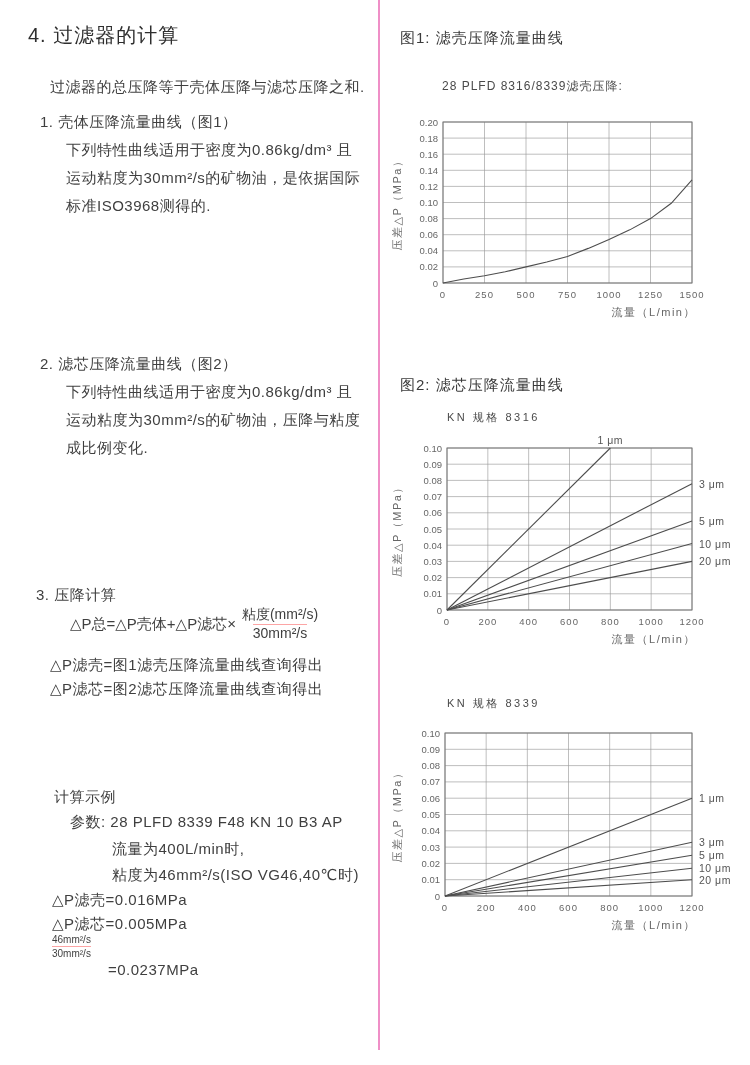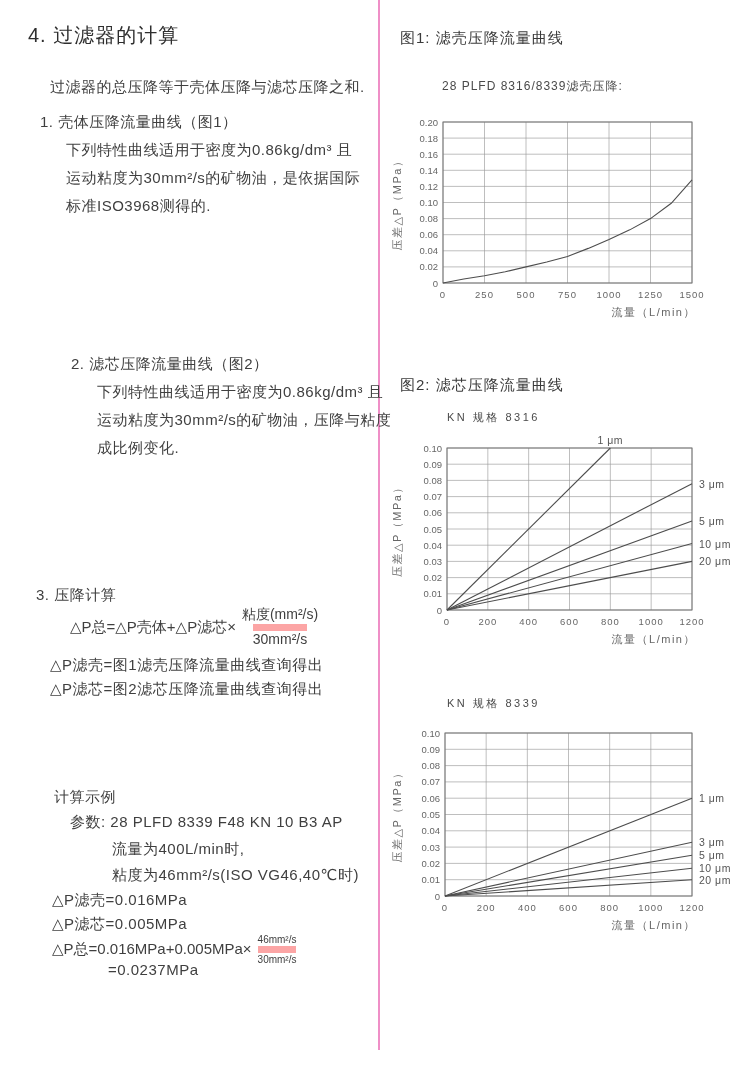--- a/index.html
+++ b/index.html
@@ -6,21 +6,21 @@
   #page{position:relative;width:750px;height:1065px;background:#ffffff;overflow:hidden;
         font-family:"Liberation Sans","DejaVu Sans",sans-serif;color:#3c3c3c;text-decoration:underline;}
   .abs{position:absolute;white-space:nowrap;}
   .doc-title{font-size:20px;color:#2e2e2e;letter-spacing:1px;}
   .body-text{font-size:15px;line-height:28px;color:#3f3f3f;letter-spacing:0.5px;}
   .sec-block .indent{padding-left:26px;}
   .small-line{font-size:15px;color:#3f3f3f;letter-spacing:0.5px;}
   .divider{position:absolute;width:2px;background:#ef8fc7;}
   .formula-row{display:flex;align-items:center;gap:6px;font-size:15px;color:#3f3f3f;}
   .frac{display:inline-flex;flex-direction:column;align-items:center;font-size:14px;line-height:1.25;}
-  .frac .den{border-top:7px solid #fca5a5;}
+  .frac .den{border-top:1px solid #fca5a5;}
   .frac.small{font-size:10px;line-height:1.3;text-align:right;}
   .fig-label{font-size:15px;color:#3a3a3a;letter-spacing:1px;}
   .chart-title{font-size:12px;color:#4a4a4a;letter-spacing:1px;}
   .kn-title{font-size:11px;color:#4a4a4a;letter-spacing:2.5px;}
   svg.chart{position:absolute;overflow:visible;}
   svg .grid{stroke:#9a9a9a;stroke-width:0.65;}
   svg .frame{fill:none;stroke:#777;stroke-width:1;}
   svg .series{fill:none;stroke:#4d4d4d;stroke-width:1.1;}
   svg text{font-family:"Liberation Sans","DejaVu Sans",sans-serif;fill:#666;}
   svg .tick{font-size:9.5px;}
@@ -43,21 +43,21 @@
 
   <div class="abs small-line" style="left:50px;top:78px;">过滤器的总压降等于壳体压降与滤芯压降之和.</div>
 
   <div class="abs body-text sec-block" style="left:40px;top:108px;">
     <div>1. 壳体压降流量曲线（图1）</div>
     <div class="indent">下列特性曲线适用于密度为0.86kg/dm³ 且</div>
     <div class="indent">运动粘度为30mm²/s的矿物油，是依据国际</div>
     <div class="indent">标准ISO3968测得的.</div>
   </div>
 
-  <div class="abs body-text sec-block" style="left:40px;top:350px;margin-left:31px;">
+  <div class="abs body-text sec-block" style="left:40px;top:350px;">
     <div>2. 滤芯压降流量曲线（图2）</div>
     <div class="indent">下列特性曲线适用于密度为0.86kg/dm³ 且</div>
     <div class="indent">运动粘度为30mm²/s的矿物油，压降与粘度</div>
     <div class="indent">成比例变化.</div>
   </div>
 
   <div class="abs small-line" style="left:36px;top:586px;">3. 压降计算</div>
 
   <div class="abs formula-row" style="left:70px;top:606px;">
     <span>△P总=△P壳体+△P滤芯×</span>
@@ -71,21 +71,20 @@
   <div class="abs small-line" style="left:50px;top:680px;">△P滤芯=图2滤芯压降流量曲线查询得出</div>
 
   <div class="abs small-line" style="left:54px;top:788px;">计算示例</div>
   <div class="abs small-line" style="left:70px;top:813px;">参数: 28 PLFD 8339 F48 KN 10 B3 AP</div>
   <div class="abs small-line" style="left:112px;top:840px;">流量为400L/min时,</div>
   <div class="abs small-line" style="left:112px;top:866px;">粘度为46mm²/s(ISO VG46,40℃时)</div>
   <div class="abs small-line" style="left:52px;top:891px;">△P滤壳=0.016MPa</div>
   <div class="abs small-line" style="left:52px;top:915px;">△P滤芯=0.005MPa</div>
 
   <div class="abs formula-row" style="left:52px;top:933px;">
-    <span>△P总=0.016MPa+0.005MPa×</span>
     <span class="frac small">
       <span class="num">46mm²/s</span>
       <span class="den">30mm²/s</span>
     </span>
   </div>
   <div class="abs small-line" style="left:108px;top:961px;">=0.0237MPa</div>
 
   <div class="abs fig-label" style="left:400px;top:8px;margin-top:21px;">图1: 滤壳压降流量曲线</div>
 
   <div class="abs chart-title" style="left:442px;top:78px;">28 PLFD 8316/8339滤壳压降:</div>

